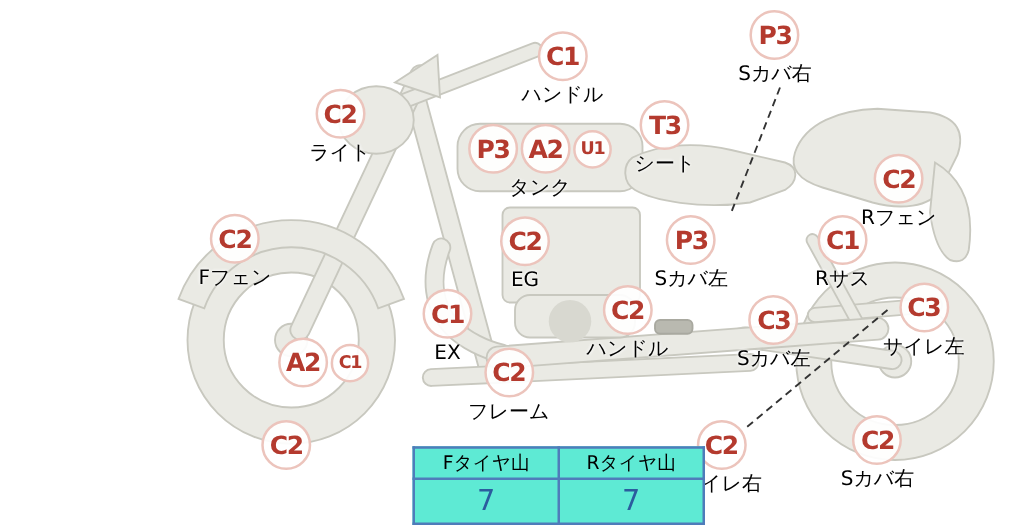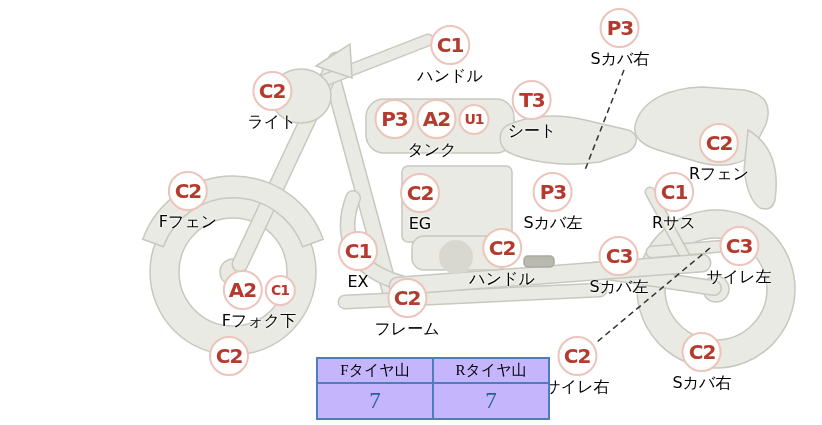--- a/index.html
+++ b/index.html
@@ -24,22 +24,22 @@
   }
   .badge.lg { width:36px; height:36px; font-size:20px; }
   .badge.sm { width:27px; height:27px; font-size:14px; }
   .part-label {
     margin-top:1px; font-size:16px; color:#000000; white-space:nowrap;
     text-shadow:0 0 3px #fff, 0 0 3px #fff;
   }
 
   
   .tire-table {
-    position:absolute; left:316px; top:357px;
-    border-collapse:collapse; background:#c4b5fd;font-family:Liberation Serif, serif;
+    position:absolute; left:330px; top:357px;
+    border-collapse:collapse; background:#5eead4;
   }
   .tire-table td {
     border:2px solid #4f7cba; text-align:center; padding:2px 6px;
   }
   .tire-table .hdr { width:102px; font-size:15px; color:#000; }
   .tire-table .val { font-size:23px; color:#2b5c9e; height:30px; }
 </style>
 </head>
 <body>
 
@@ -234,21 +234,20 @@
         <span class="badge lg">C3</span>
       </div>
     <div class="part-label">サイレ左</div>
   </div>
 
   <div class="marker" style="left:259px;top:288px">
     <div class="badges">
       <span class="badge lg">A2</span>
       <span class="badge sm">C1</span>
     </div>
-    <div class="part-label">Fフォク下</div>
   </div>
 
   <div class="marker" style="left:407px;top:296px">
     <div class="badges">
         <span class="badge lg">C2</span>
       </div>
     <div class="part-label">フレーム</div>
   </div>
 
   <div class="marker" style="left:229px;top:354px">

